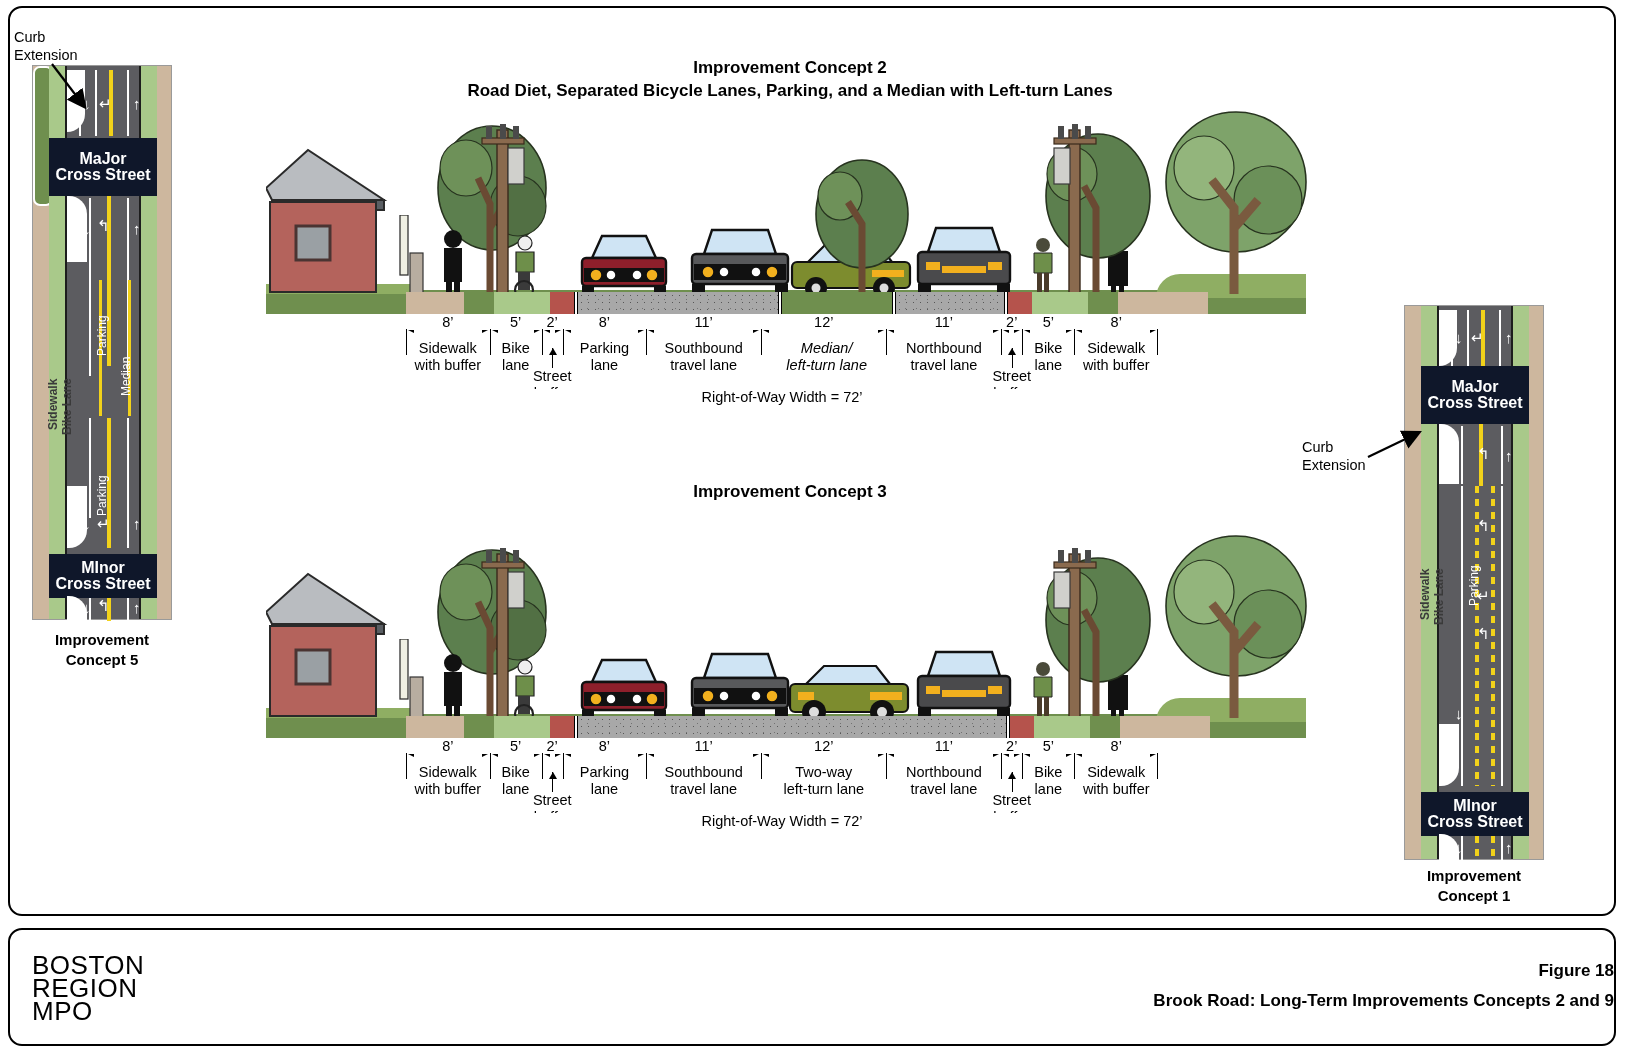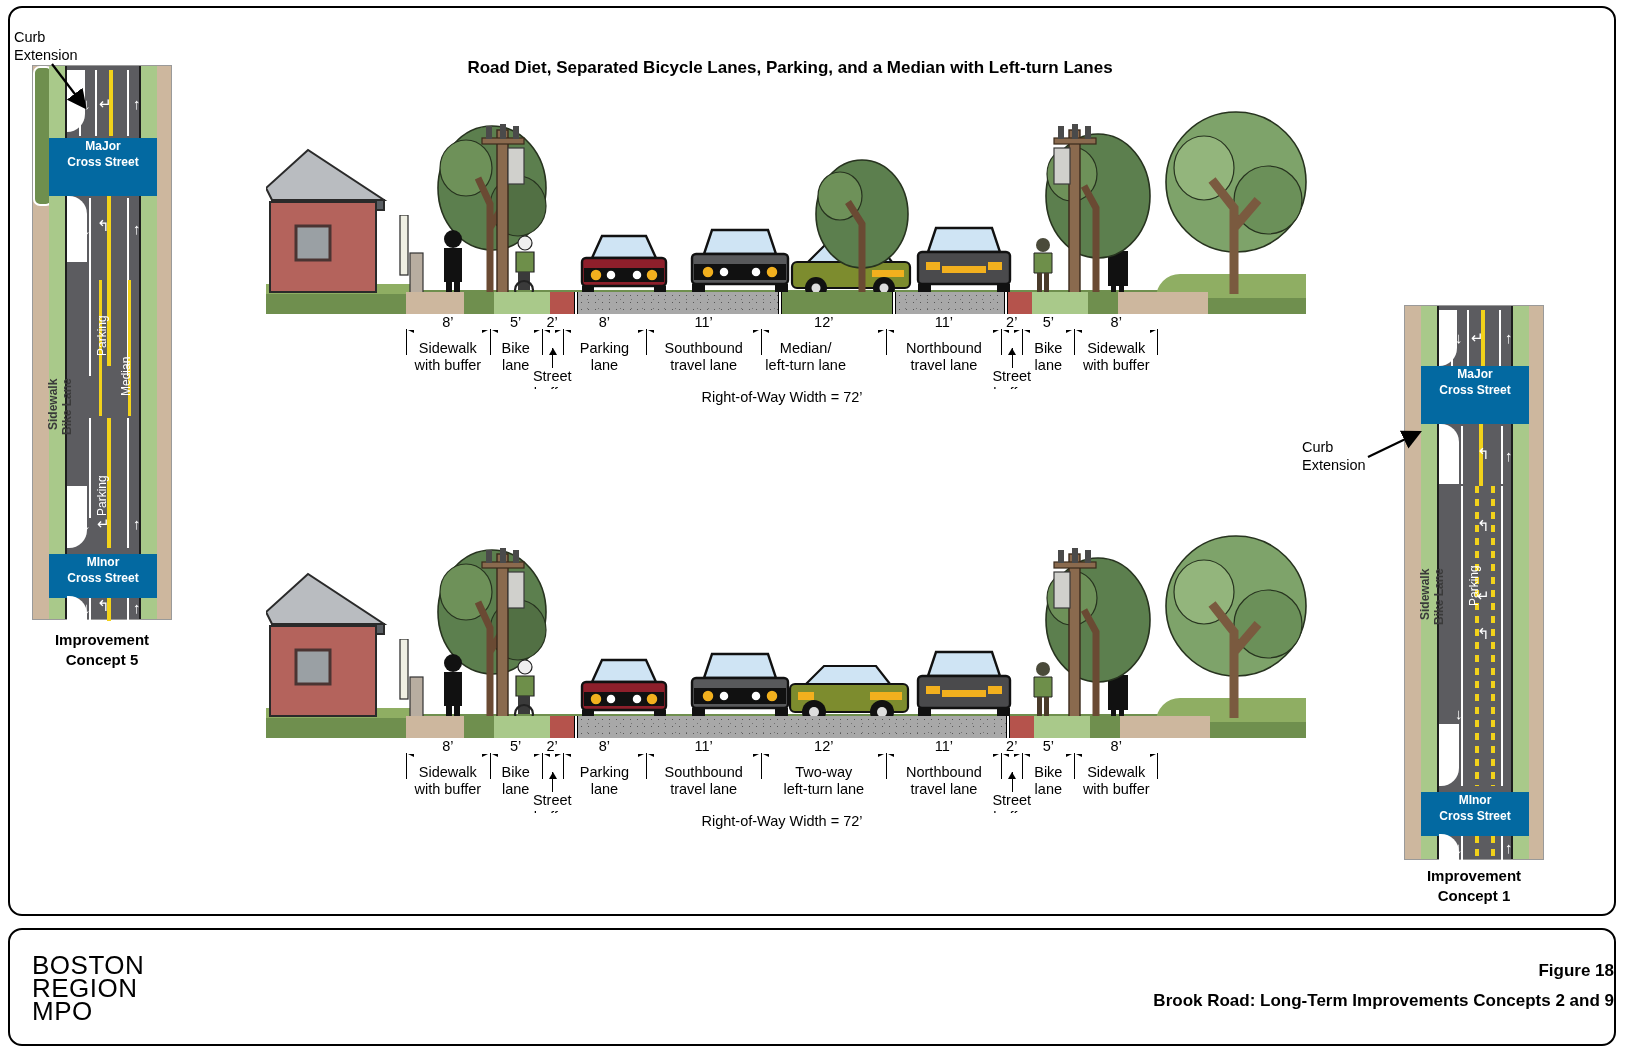--- a/index.html
+++ b/index.html
@@ -67,21 +67,21 @@
   
   .plan{position:absolute;}
   .planbox{position:absolute;left:0;top:0;border:1px solid #9a9a9a;box-sizing:border-box;background:#cdb79e;}
   .pv-layer{position:absolute;}
   .pv-bike{background:#a9c98a;}
   .pv-road{background:#5c5c60;}
   .pv-edge{background:#1d1d1d;}
   .pv-white{background:#ffffff;}
   .pv-yellow{background:#f2d21a;}
   .pv-medisl{background:#6f8f4e;border:2px solid #fff;border-radius:7px;box-sizing:border-box;}
-  .pv-xstreet{position:absolute;background:#0369a1;display:flex;align-items:flex-start;justify-content:center;text-align:center;color:#fff;font-weight:bold;font-size:12px;line-height:16px;}
+  .pv-xstreet{position:absolute;background:#0f172a;display:flex;align-items:center;justify-content:center;text-align:center;color:#fff;font-weight:bold;font-size:16px;line-height:16px;}
   .pv-bulb{position:absolute;background:#ffffff;}
   .xwalk{position:absolute;}
   .xwalk i{position:absolute;left:0;width:100%;height:3px;background:#111;}
   .vlabel{position:absolute;transform:rotate(-90deg);transform-origin:left top;white-space:nowrap;font-size:12px;font-weight:bold;}
   .vlabel.dark{color:#3a3a3a;}
   .vlabel.white{color:#ffffff;font-weight:normal;}
   .plan-cap{position:absolute;text-align:center;font-weight:bold;font-size:15px;line-height:20px;}
 
   .callout{position:absolute;font-size:14.5px;line-height:18px;}
   .dash-yellow{position:absolute;background:repeating-linear-gradient(to bottom,#f2d21a 0 7px,transparent 7px 13px);}
@@ -319,20 +319,21 @@
     </defs>
   <line x1="2" y1="32" x2="52" y2="8" stroke="#000" stroke-width="2.2" marker-end="url(#ah2)"></line>
 </svg>
 
 <div class="plan-cap" style="left:1386px;top:866px;width:176px;">
   <div>Improvement</div>
   <div>Concept  1</div>
 </div>
 
 <div class="cs-title" style="left:400px;top:56px;width:780px;">
+  <div class="l1">Improvement Concept 2</div>
   <div class="l2">Road Diet, Separated Bicycle Lanes, Parking, and a Median with Left-turn Lanes</div>
 </div>
 
 <div class="xsec" style="left:266px;top:110px;width:1050px;height:290px;">
 
   <div class="grass-strip" style="left:0;top:180px;width:1040px;height:24px;background:#6f8f4e;"></div>
   <div class="grass-top" style="left:0;top:174px;width:150px;height:10px;background:#8fae63;"></div>
   <div class="grass-top" style="left:890px;top:164px;width:150px;height:24px;background:#8fae63;border-radius:40px 0 0 0;"></div>
 
   <svg style="position:absolute;left:0;top:30px;width:130px;height:160px;">
@@ -564,21 +565,21 @@
     </div>
     <div class="uparrow" style="left: 146.222px; top: 8px; height: 20px;"></div>
     <div class="lanelbl" style="width: 83.5556px; left: 156.667px; top: 0px;">
       <div>Parking</div>
       <div>lane</div>
     </div>
     <div class="lanelbl" style="width: 114.889px; left: 240.222px; top: 0px;">
       <div>Southbound</div>
       <div>travel lane</div>
     </div>
-    <div class="lanelbl" style="width: 125.333px; left: 337px; top: 0px;">
+    <div class="lanelbl" style="width: 125.333px; left: 358px; top: 0px; font-style: italic;">
       <div>Median/</div>
       <div>left-turn lane</div>
     </div>
     <div class="lanelbl" style="width: 114.889px; left: 480.444px; top: 0px;">
       <div>Northbound</div>
       <div>travel lane</div>
     </div>
     <div class="lanelbl" style="width: 64px; left: 573.778px; top: 28px;">
       <div>Street</div>
       <div>buffer</div>
@@ -598,20 +599,21 @@
   <div class="cap" style="left:0;"></div>
   <div class="aL" style="left:0;"></div>
   <div class="seg" style="left:6px;width:294px;"></div>
   <div class="seg" style="right:6px;width:294px;"></div>
   <div class="aR" style="right:0;"></div>
   <div class="cap" style="right:0;"></div>
   <div class="rowtxt" style="left:0;right:0;">Right-of-Way Width = 72’</div>
 </div>
 
 <div class="cs-title" style="left:400px;top:480px;width:780px;">
+  <div class="l1">Improvement Concept 3</div>
 </div>
 
 <div class="xsec" style="left:266px;top:534px;width:1050px;height:290px;">
 
   <div class="grass-strip" style="left:0;top:180px;width:1040px;height:24px;background:#6f8f4e;"></div>
   <div class="grass-top" style="left:0;top:174px;width:150px;height:10px;background:#8fae63;"></div>
   <div class="grass-top" style="left:890px;top:164px;width:150px;height:24px;background:#8fae63;border-radius:40px 0 0 0;"></div>
 
   <svg style="position:absolute;left:0;top:30px;width:130px;height:160px;">
     <polygon points="0,48 42,10 118,60 6,60" fill="#b9bcc0" stroke="#2a2a2a" stroke-width="2"></polygon>

